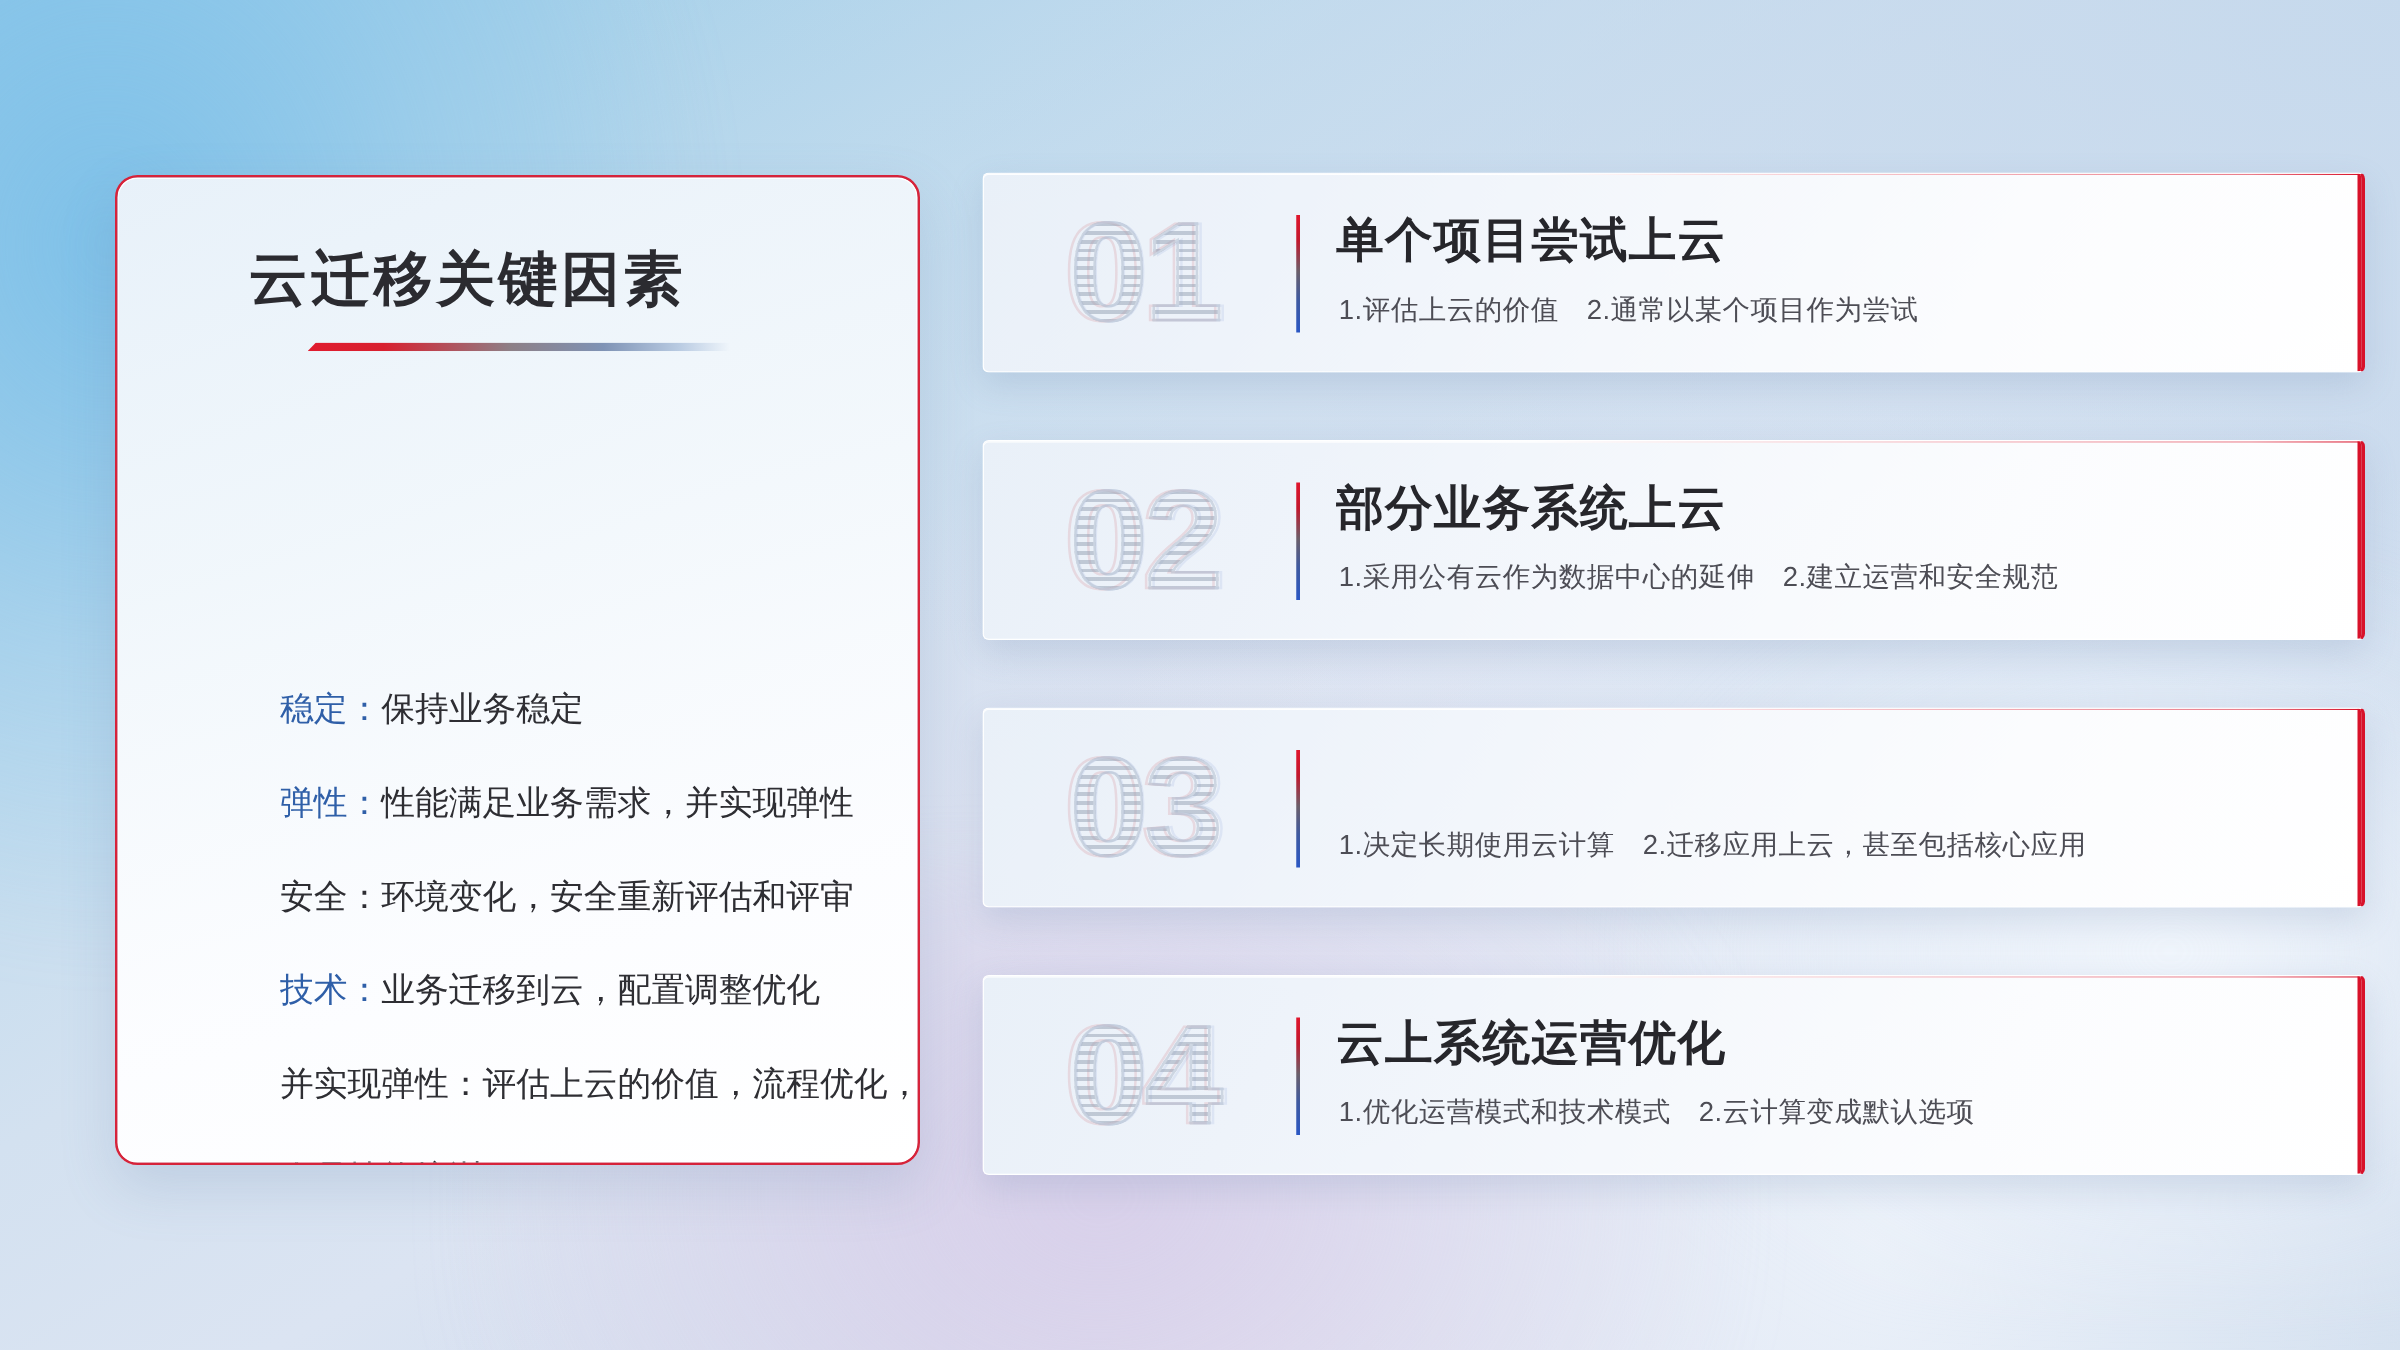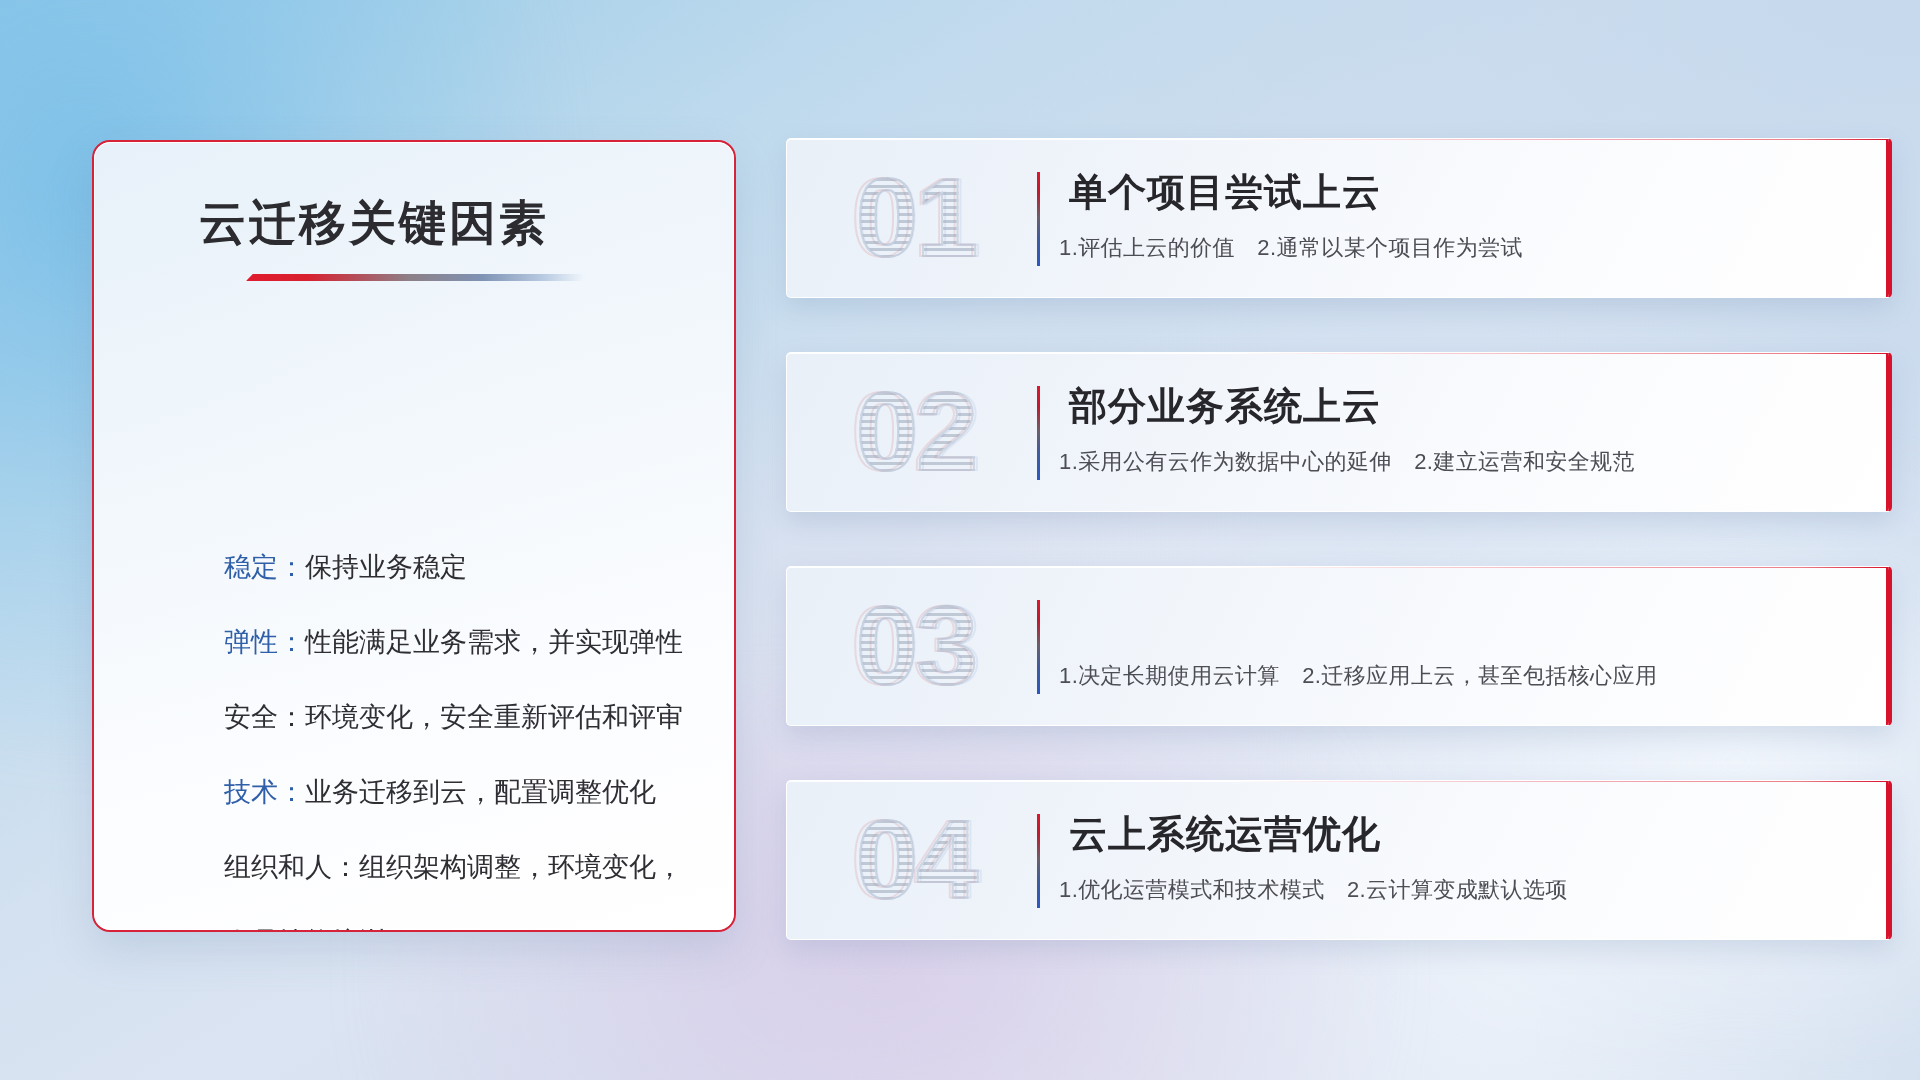--- a/index.html
+++ b/index.html
@@ -73,21 +73,21 @@
     opacity:.25;transform:translateX(-3px);}
   .step-num-glitch2{position:absolute;left:34px;top:18px;width:190px;height:122px;
     font-size:112px;font-weight:bold;line-height:122px;text-align:center;
     color:transparent;-webkit-text-stroke:2px rgba(70,105,190,.45);
     opacity:.22;transform:translateX(3px);}
 
   .step-bar{position:absolute;left:250px;top:33px;width:3px;height:94px;
     background:linear-gradient(180deg,#e0152c 0%,#c2182d 22%,#6b5f6a 48%,#3f5aa0 72%,#2a57c4 100%);}
   .step-title{position:absolute;left:282px;top:28px;font-size:38px;font-weight:bold;
     color:#26262b;letter-spacing:1px;white-space:nowrap;}
-  .step-desc{position:absolute;left:272px;top:94px;font-size:22px;color:#4d4d55;
+  .step-desc{position:absolute;left:284px;top:94px;font-size:22px;color:#4d4d55;
     letter-spacing:.4px;white-space:nowrap;}
 </style>
 </head>
 <body>
 
 <div id="bg-base"></div>
 <div id="bg-glow-l"></div>
 <div id="bg-glow-b"></div>
 <div id="bg-glow-r"></div>
 
@@ -102,21 +102,21 @@
     <div class="factor-row">
       <span class="k">弹性：</span><span>性能满足业务需求，并实现弹性</span>
     </div>
     <div class="factor-row plain">
       <span class="k">安全：</span><span>环境变化，安全重新评估和评审</span>
     </div>
     <div class="factor-row">
       <span class="k">技术：</span><span>业务迁移到云，配置调整优化</span>
     </div>
     <div class="factor-row plain">
-      <span class="k">组织和人：</span><span>组织架构调整，环境变化，</span>
+      <span class="k">并实现弹性：</span><span>评估上云的价值，流程优化，</span>
     </div>
     <div class="factor-cont">人员技能培训</div>
   </div>
 </div>
 
 <div class="step s1">
   <div class="step-num-glitch">01</div>
   <div class="step-num-glitch2">01</div>
   <div class="step-num">01</div>
   <div class="step-bar"></div>

